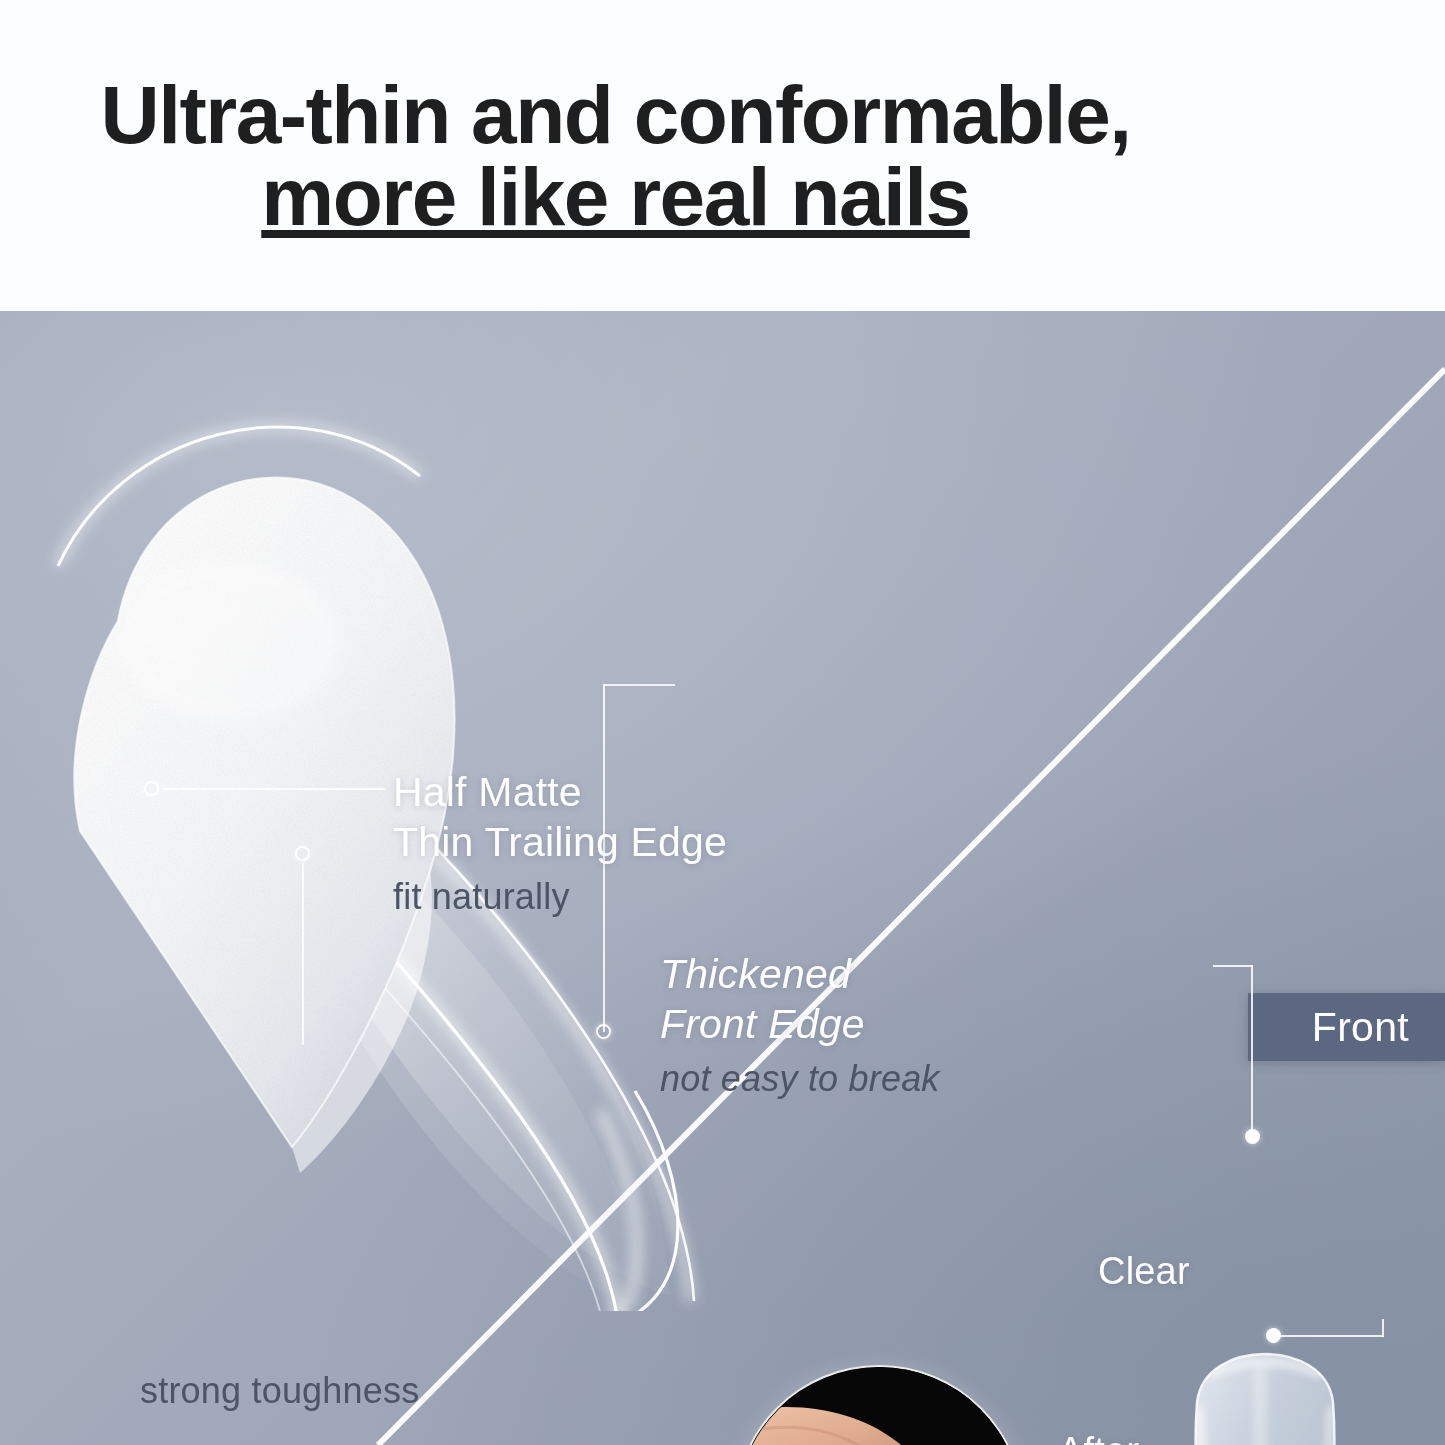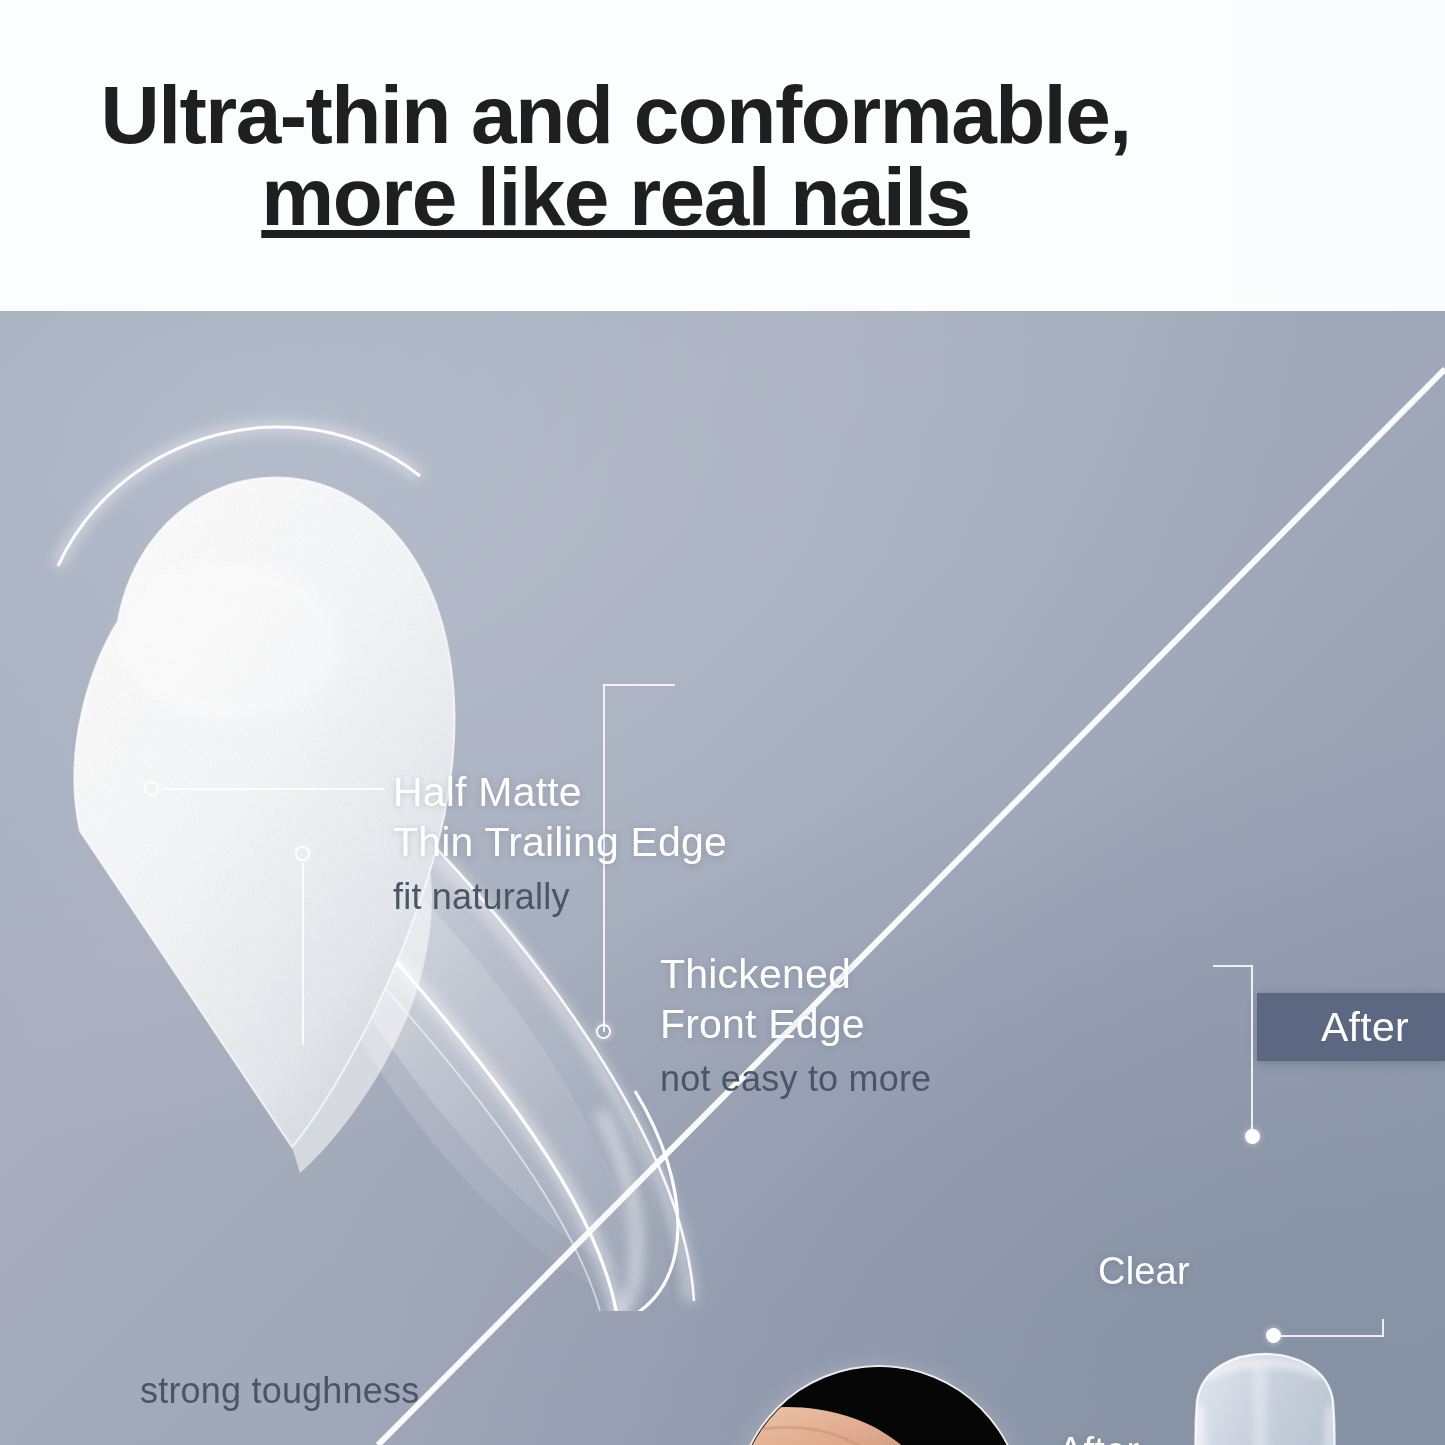--- a/index.html
+++ b/index.html
@@ -60,21 +60,21 @@
     color:#4c5565;
     font-size:36px;
     line-height:1.2;
     font-weight:400;
     letter-spacing:0.2px;
     margin-top:8px;
     white-space:pre-line;
   }
 
   .co-half   { left:393px; top:456px; }
-  .co-thick  { left:660px; top:638px; }
+  .co-thick  { left:660px; top:638px;font-style:italic; }
   .co-crease { left:140px; top:1050px; }
 
   
   .lead { position:absolute; background:rgba(255,255,255,0.92); }
   .dot {
     position:absolute; width:15px; height:15px; border-radius:50%;
     border:2.4px solid rgba(255,255,255,0.97);
     background:transparent;
     box-shadow:0 0 6px rgba(255,255,255,0.55);
   }
@@ -206,29 +206,29 @@
 
     <div class="callout co-half">
       <div class="c-title">Half Matte
 Thin Trailing Edge</div>
       <div class="c-sub">fit naturally</div>
     </div>
 
     <div class="callout co-thick">
       <div class="c-title">Thickened
 Front Edge</div>
-      <div class="c-sub">not easy to more</div>
+      <div class="c-sub">not easy to break</div>
     </div>
 
     <div class="callout co-crease">
       <div class="c-sub">strong toughness</div>
     </div>
 
     <div class="badge badge-others">
-      <span>After</span>
+      <span>Front</span>
     </div>
 
     <div class="photo-circle">
       <svg viewBox="0 0 290 290" width="290" height="290">
         <defs>
           <linearGradient id="skinA" x1="0" y1="0" x2="0.6" y2="1">
             <stop offset="0%" stop-color="#f0c8ae"></stop>
             <stop offset="45%" stop-color="#e0ab8e"></stop>
             <stop offset="100%" stop-color="#b87f66"></stop>
           </linearGradient>

